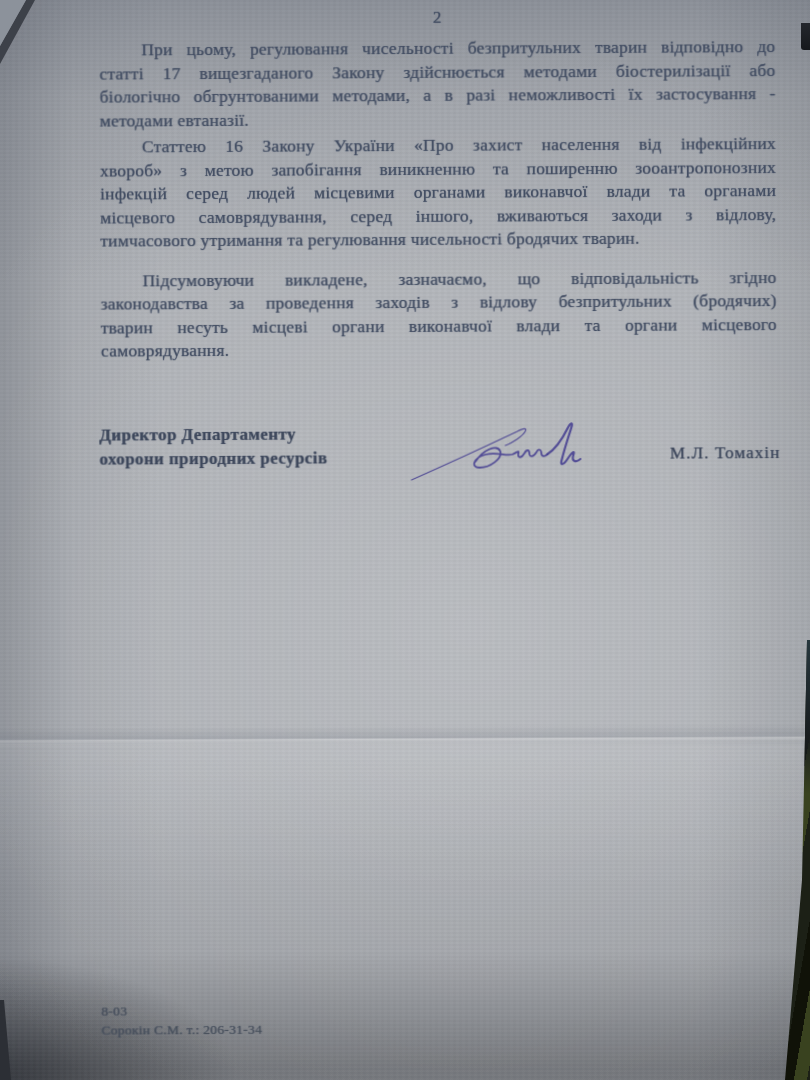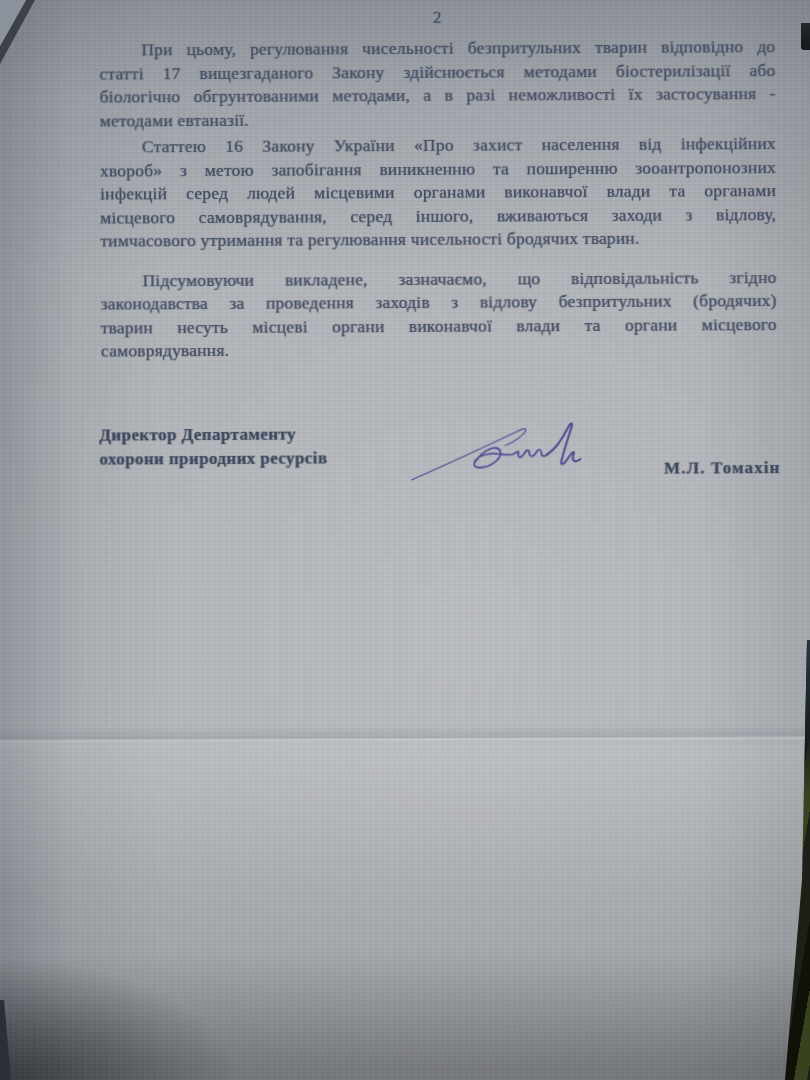--- a/index.html
+++ b/index.html
@@ -91,22 +91,22 @@
   .jline.last { text-align-last: left; }
   .jline.indent { text-indent: 42px; }
   .para-2 .jline:first-child { margin-top: 3px; }
   .para-3 .jline:first-child { margin-top: 16px; }
   .sig-title {
     position: absolute; left: 97px; top: 422px;
     font-size: 17px; line-height: 24px; font-weight: bold; letter-spacing: 0.4px;
     color: #3e485c;
   }
   .sig-name {
-    position: absolute; left: 640px; top: 460px; width: 138px;
-    text-align: right; font-size: 17px; font-weight: bold; letter-spacing: 1.1px;
+    position: absolute; left: 640px; top: 445px; width: 138px;
+    text-align: right; font-size: 17px; font-weight: normal; letter-spacing: 1.1px;
     color: #3e485c;
   }
   .sig-svg { position: absolute; left: 403px; top: 410px; filter: blur(0.3px); }
   .sig-svg path { fill: none; stroke: var(--signature_ink, #453f91); stroke-linecap: round; opacity: 0.88; }
   .footer-block {
     position: absolute; left: 96px; top: 1000px;
     font-size: 13.5px; line-height: 19px; letter-spacing: 0.3px; color: #49515c;
   }
 </style>
 </head>
@@ -155,15 +155,19 @@
     </div>
 
     <svg class="sig-svg" width="200" height="78" viewBox="0 0 200 78">
       <path d="M 6,70 C 38,56 78,38 112,22 C 118,19 122,18 120,22 C 117,27 108,33 100,36" stroke-width="1.2"></path>
       <path d="M 70,52 C 78,40 92,34 95,42 C 97,49 85,58 74,58 C 65,58 68,48 80,45 C 92,42 100,47 107,45 C 112,43 114,40 113,44 C 112,49 116,49 119,44 C 121,40 124,40 124,44 C 124,48 128,48 131,43 C 133,39 136,40 136,44 C 136,47 139,48 142,45" stroke-width="1.8"></path>
       <path d="M 142,45 C 150,40 158,28 163,18 C 166,13 168,13 166,19 C 162,31 158,44 156,52 C 155,56 158,56 162,50 C 166,44 170,40 168,46 C 166,52 170,54 175,50" stroke-width="2.2"></path>
     </svg>
 
     <div class="sig-name doc-text">М.Л. Томахін</div>
 
+    <div class="footer-block doc-text">
+      <div>8-03</div>
+      <div>Сорокін С.М. т.: 206-31-34</div>
+    </div>
 
   </div>
 </div>
 
 </body></html>

